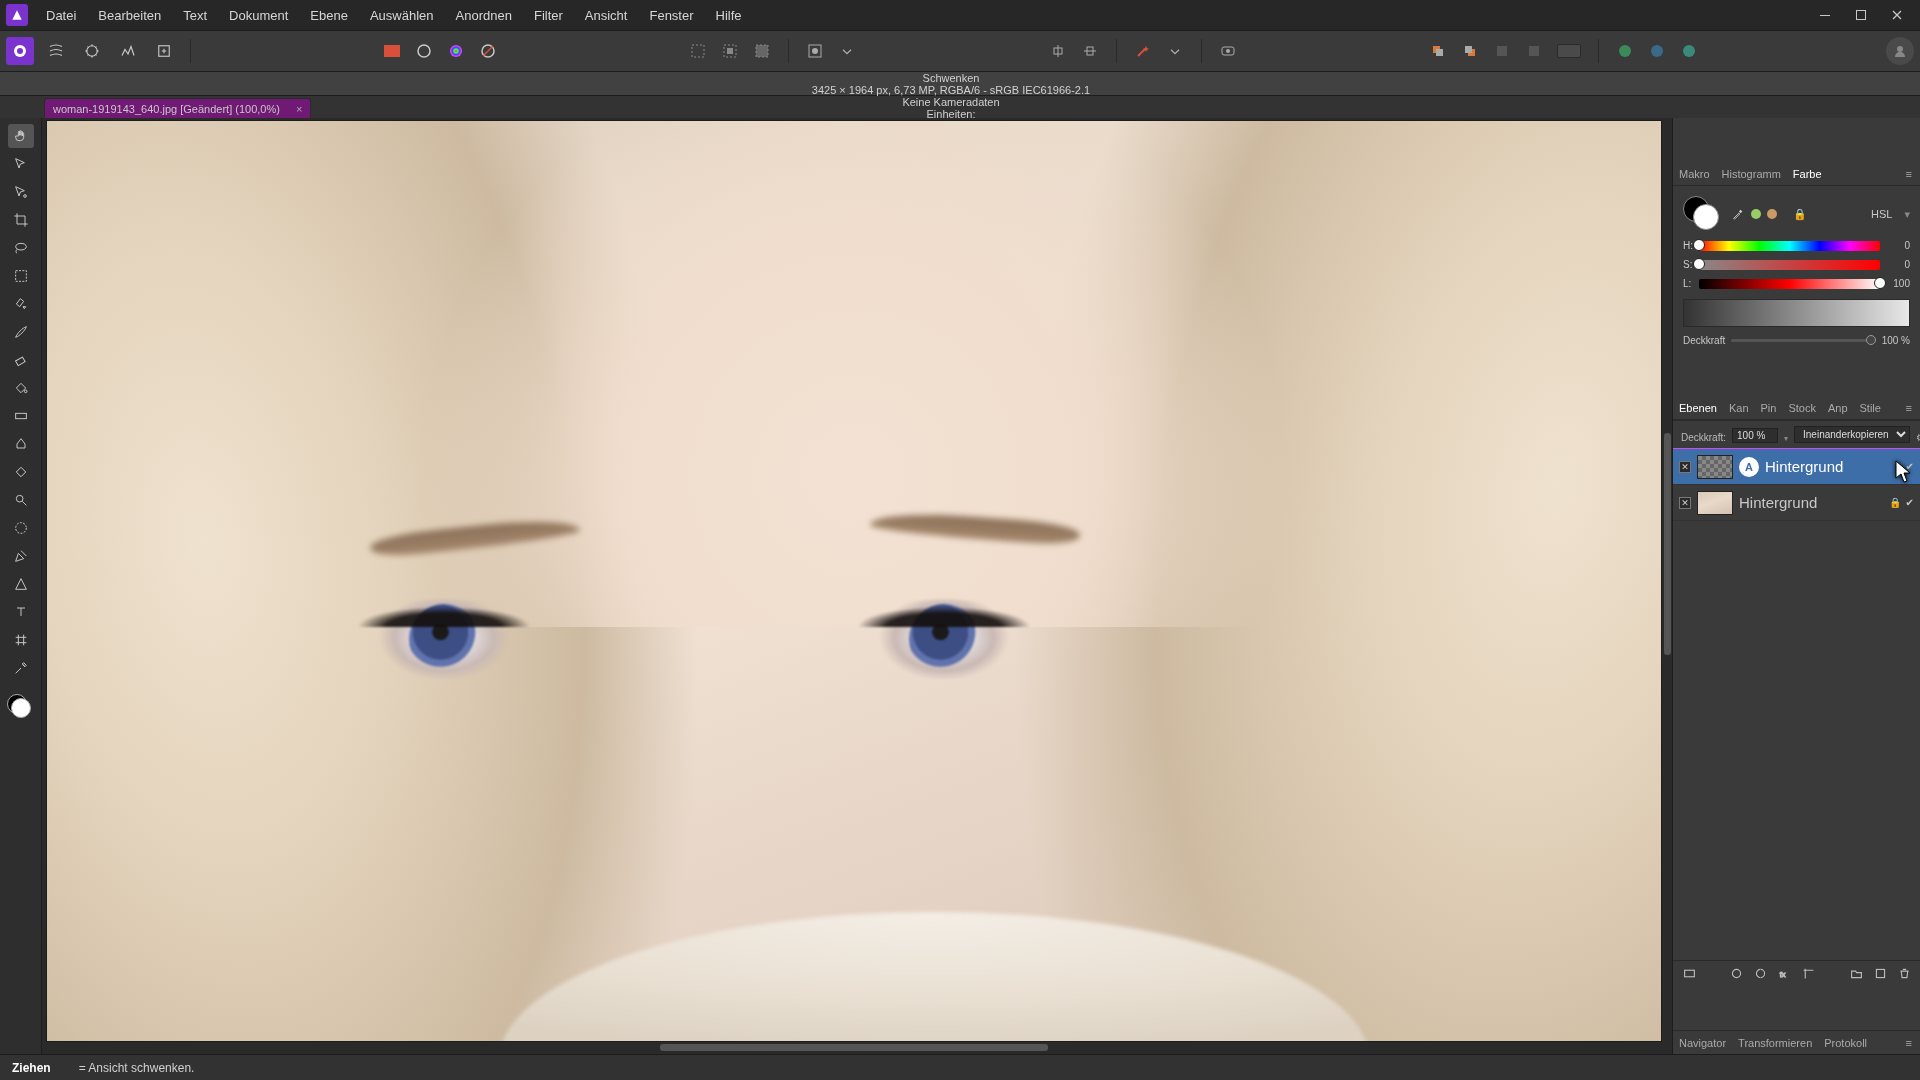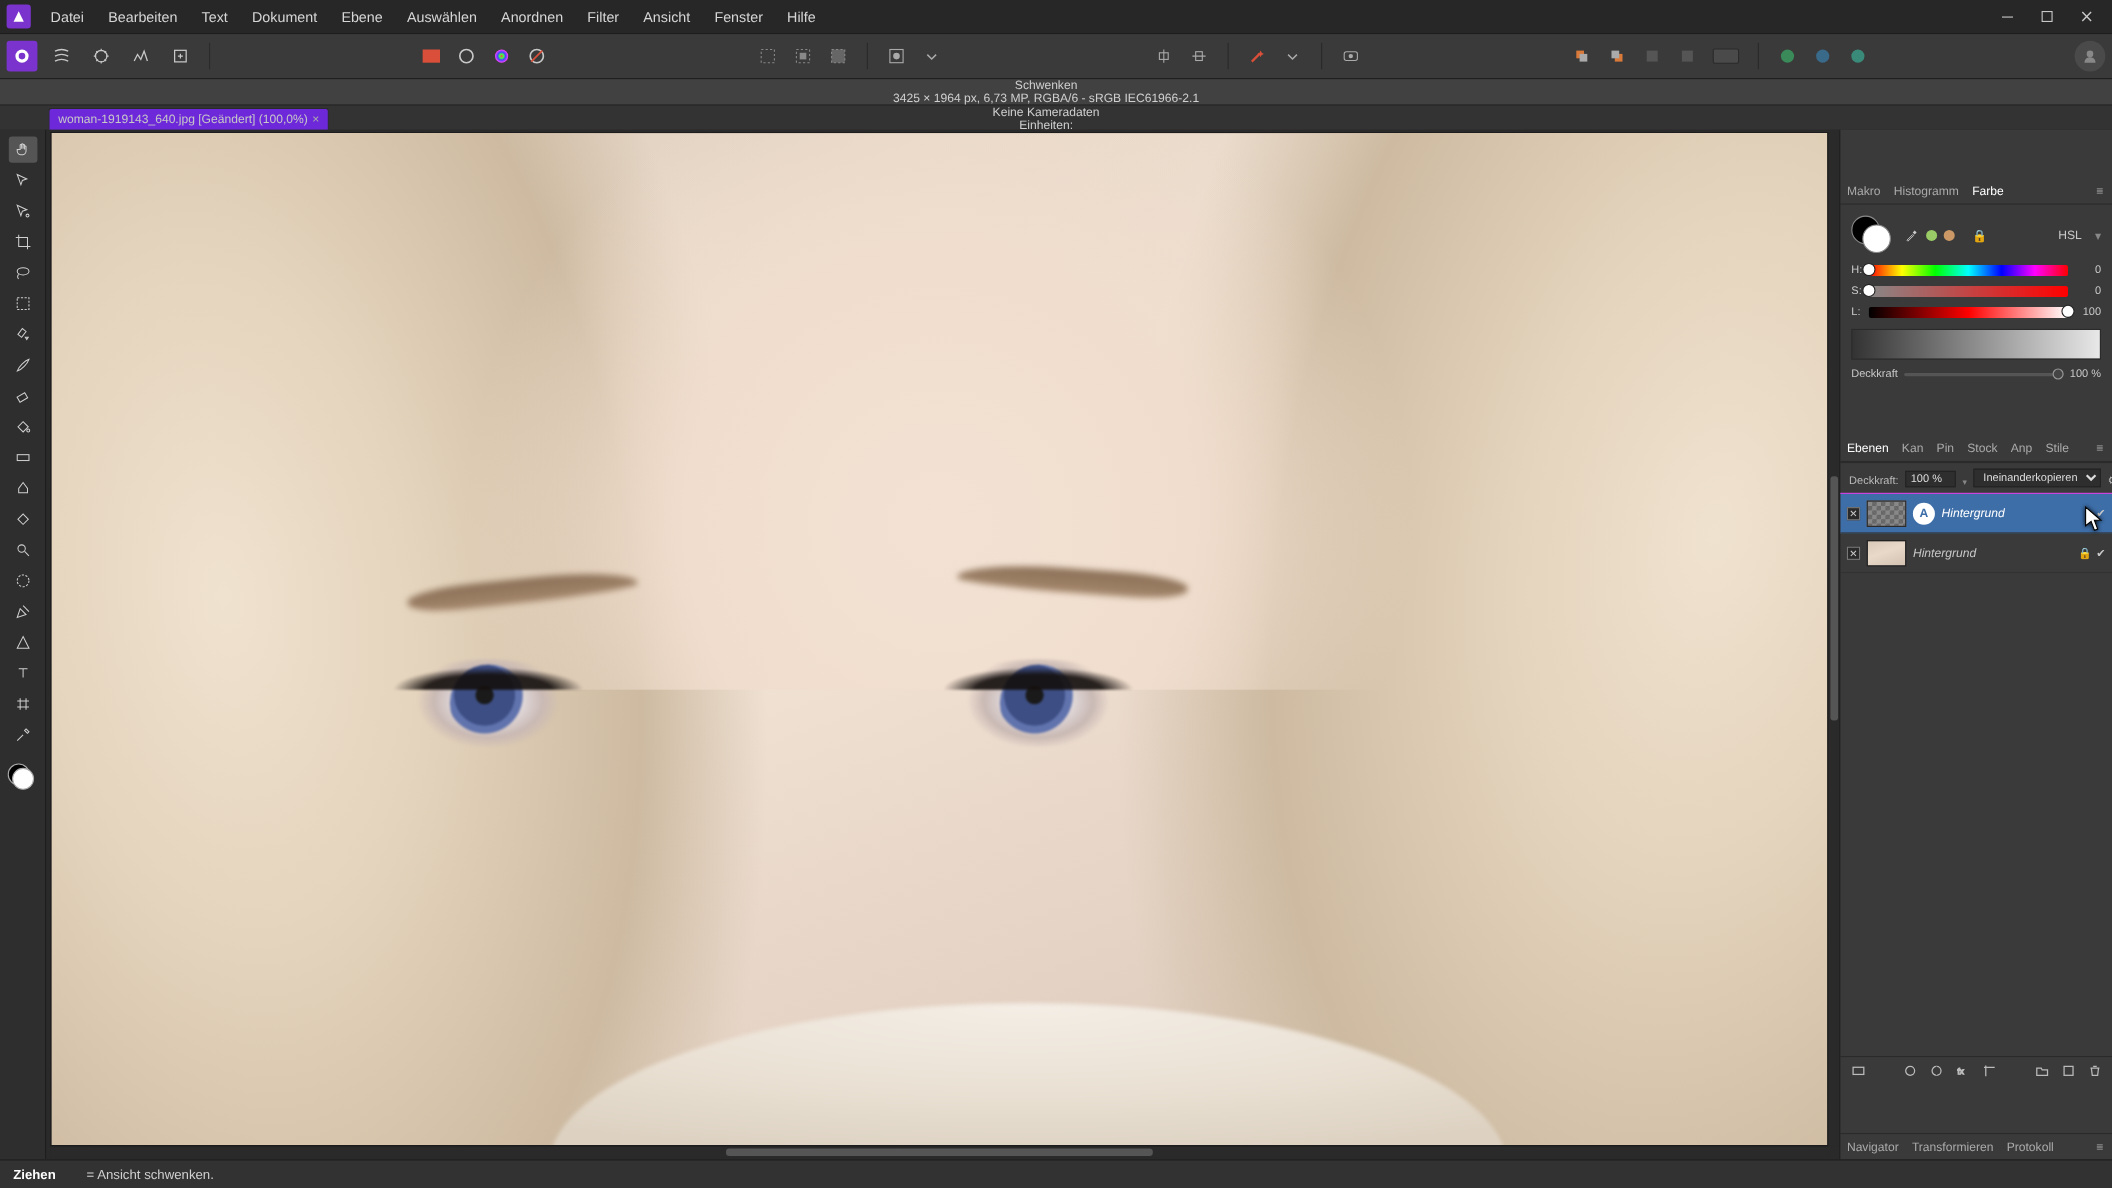--- a/index.html
+++ b/index.html
@@ -27,21 +27,21 @@
 
 
 .context-bar { height:24px; background:#414141; display:flex; align-items:center; padding:0 10px; font-size:11px; color:#d0d0d0; border-bottom:1px solid #1d1d1d;flex-direction:column; }
 .context-bar span { margin-right:18px; }
 .unit-select { background:#353535; border:1px solid #eab308; color:#d0d0d0; font-size:11px; padding:1px 24px 16px 6px; border-radius:2px; appearance:none; position:relative; }
 .unit-wrap { position:relative; display:inline-block; }
 .unit-wrap::after { content:"▾"; position:absolute; right:6px; top:1px; pointer-events:none; font-size:9px; color:#aaa;}
 
 
 .doc-tabs { height:22px; background:#333; display:flex; align-items:flex-end; padding-left:44px; }
-.doc-tab { height:20px; background:#6d28d9; display:flex; align-items:center; padding:0 8px; font-size:11px; gap:4px; border-top-left-radius:3px; border-top-right-radius:3px; border:1px solid #2a2a2a; border-bottom:none;}
+.doc-tab { height:20px; background:#701a75; display:flex; align-items:center; padding:0 8px; font-size:11px; gap:16px; border-top-left-radius:3px; border-top-right-radius:3px; border:1px solid #2a2a2a; border-bottom:none;}
 .doc-tab .close-x { font-size:11px; color:#aaa; cursor:pointer; }
 
 
 .main { position:absolute; top:118px; bottom:26px; left:0; right:0; display:flex; }
 .tool-rail { width:42px; background:#2e2e2e; display:flex; flex-direction:column; align-items:center; padding-top:6px; gap:4px; border-right:1px solid #1d1d1d;}
 .tool { width:26px; height:24px; display:flex; align-items:center; justify-content:center; border-radius:3px; cursor:pointer; }
 .tool.active { background:#555; }
 .tool svg { width:16px; height:16px; stroke:#cfcfcf; fill:none; stroke-width:1.4; }
 .swatch { width:28px; height:28px; margin-top:10px; position:relative; }
 .swatch .fg { width:20px; height:20px; border-radius:10px; background:#fff; border:1px solid #aaa; position:absolute; top:4px; left:4px; z-index:2;}
@@ -101,21 +101,21 @@
 .layers-ctrl .lbl{ color:#bbb;}
 .mini-input { background:#2e2e2e; border:1px solid #222; color:#ddd; font-size:10px; padding:1px 4px; width:46px;}
 .mini-select { background:#2e2e2e; border:1px solid #222; color:#ddd; font-size:10px; padding:1px 4px;}
 .layers-list { flex:1; overflow:auto; }
 .layer { display:flex; align-items:center; height:36px; padding:0 6px; gap:6px; border-bottom:1px solid #323232;}
 .layer.selected { background:#3d6ea8; color:#fff; }
 .layer .chk { width:12px; height:12px; border:1px solid #777; background:#2a2a2a; display:flex; align-items:center; justify-content:center; font-size:9px; color:#ccc;}
 .layer .thumb { width:36px; height:24px; background:#888; background-image:linear-gradient(45deg,#666 25%,transparent 25%,transparent 75%,#666 75%),linear-gradient(45deg,#666 25%,transparent 25%,transparent 75%,#666 75%); background-size:8px 8px; background-position:0 0,4px 4px; border:1px solid #222;}
 .layer .thumb.img { background:linear-gradient(160deg,#d9c9b8,#e8d9c9 45%,#d3c1b1); }
 .layer .adj-icon { width:20px; height:20px; border-radius:50%; background:#fff; display:flex; align-items:center; justify-content:center; color:#3d6ea8; font-size:11px; font-weight:bold;}
-.layer .name { flex:1; font-size:11px;font-style:italic; }
+.layer .name { flex:1; font-size:15px; }
 .layer .icons { display:flex; gap:4px; color:#ccc; font-size:10px;}
 .layers-foot { height:26px; border-top:1px solid #2a2a2a; display:flex; align-items:center; padding:0 8px; gap:8px; color:#aaa;}
 .layers-foot .grow{flex:1;}
 .foot-btn { width:16px; height:16px; display:flex; align-items:center; justify-content:center; cursor:pointer;}
 .foot-btn svg{width:13px;height:13px;stroke:#bbb;fill:none;stroke-width:1.4;}
 
 
 .status-bar { position:absolute; left:0; right:0; bottom:0; height:26px; background:#323232; display:flex; align-items:center; padding:0 12px; font-size:12px; color:#d0d0d0; border-top:1px solid #1d1d1d;gap:24px;}
 .status-bar b { color:#fff; font-weight:600; margin-right:4px;}
 

